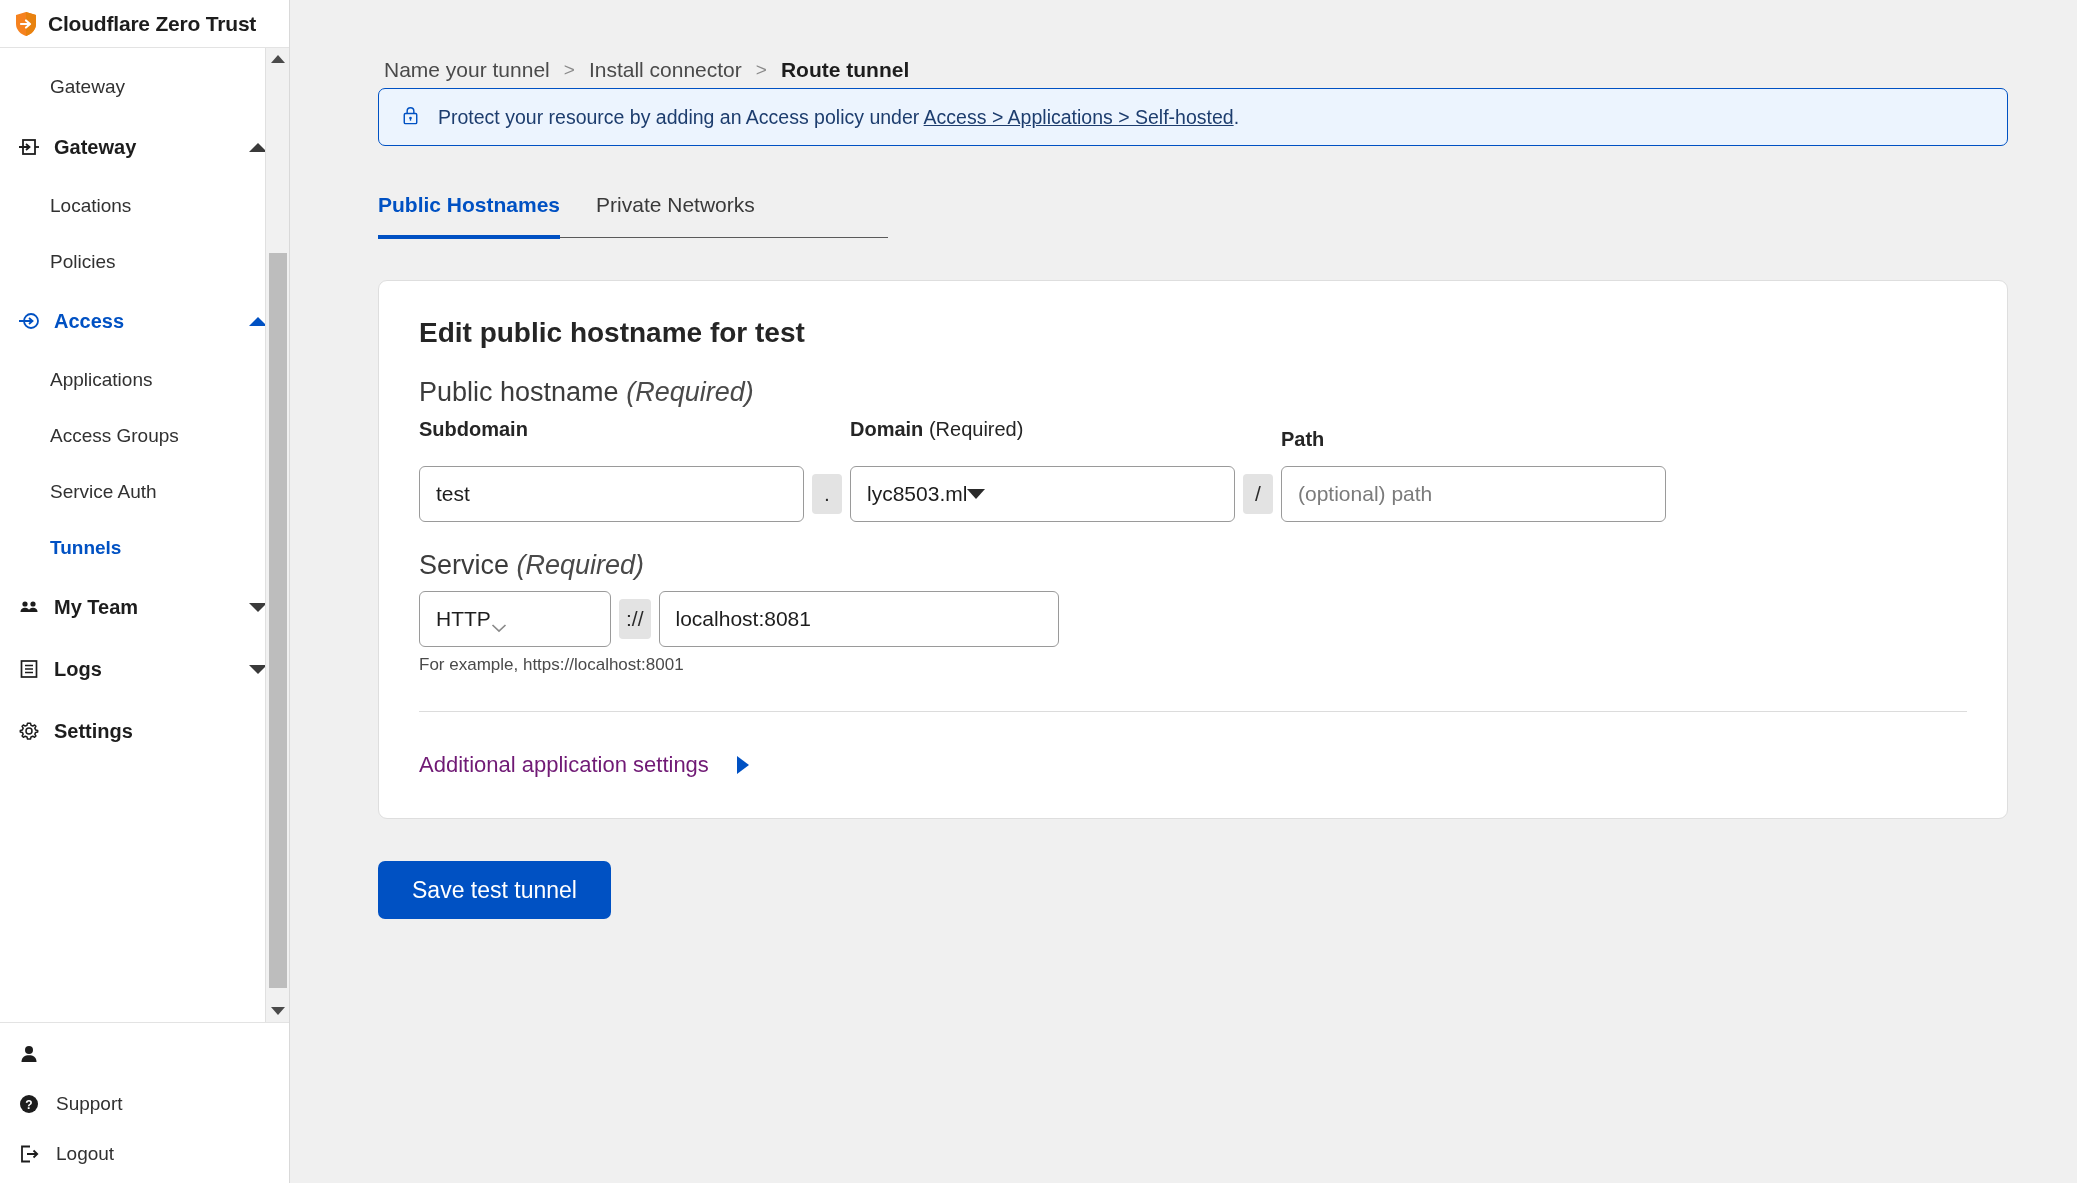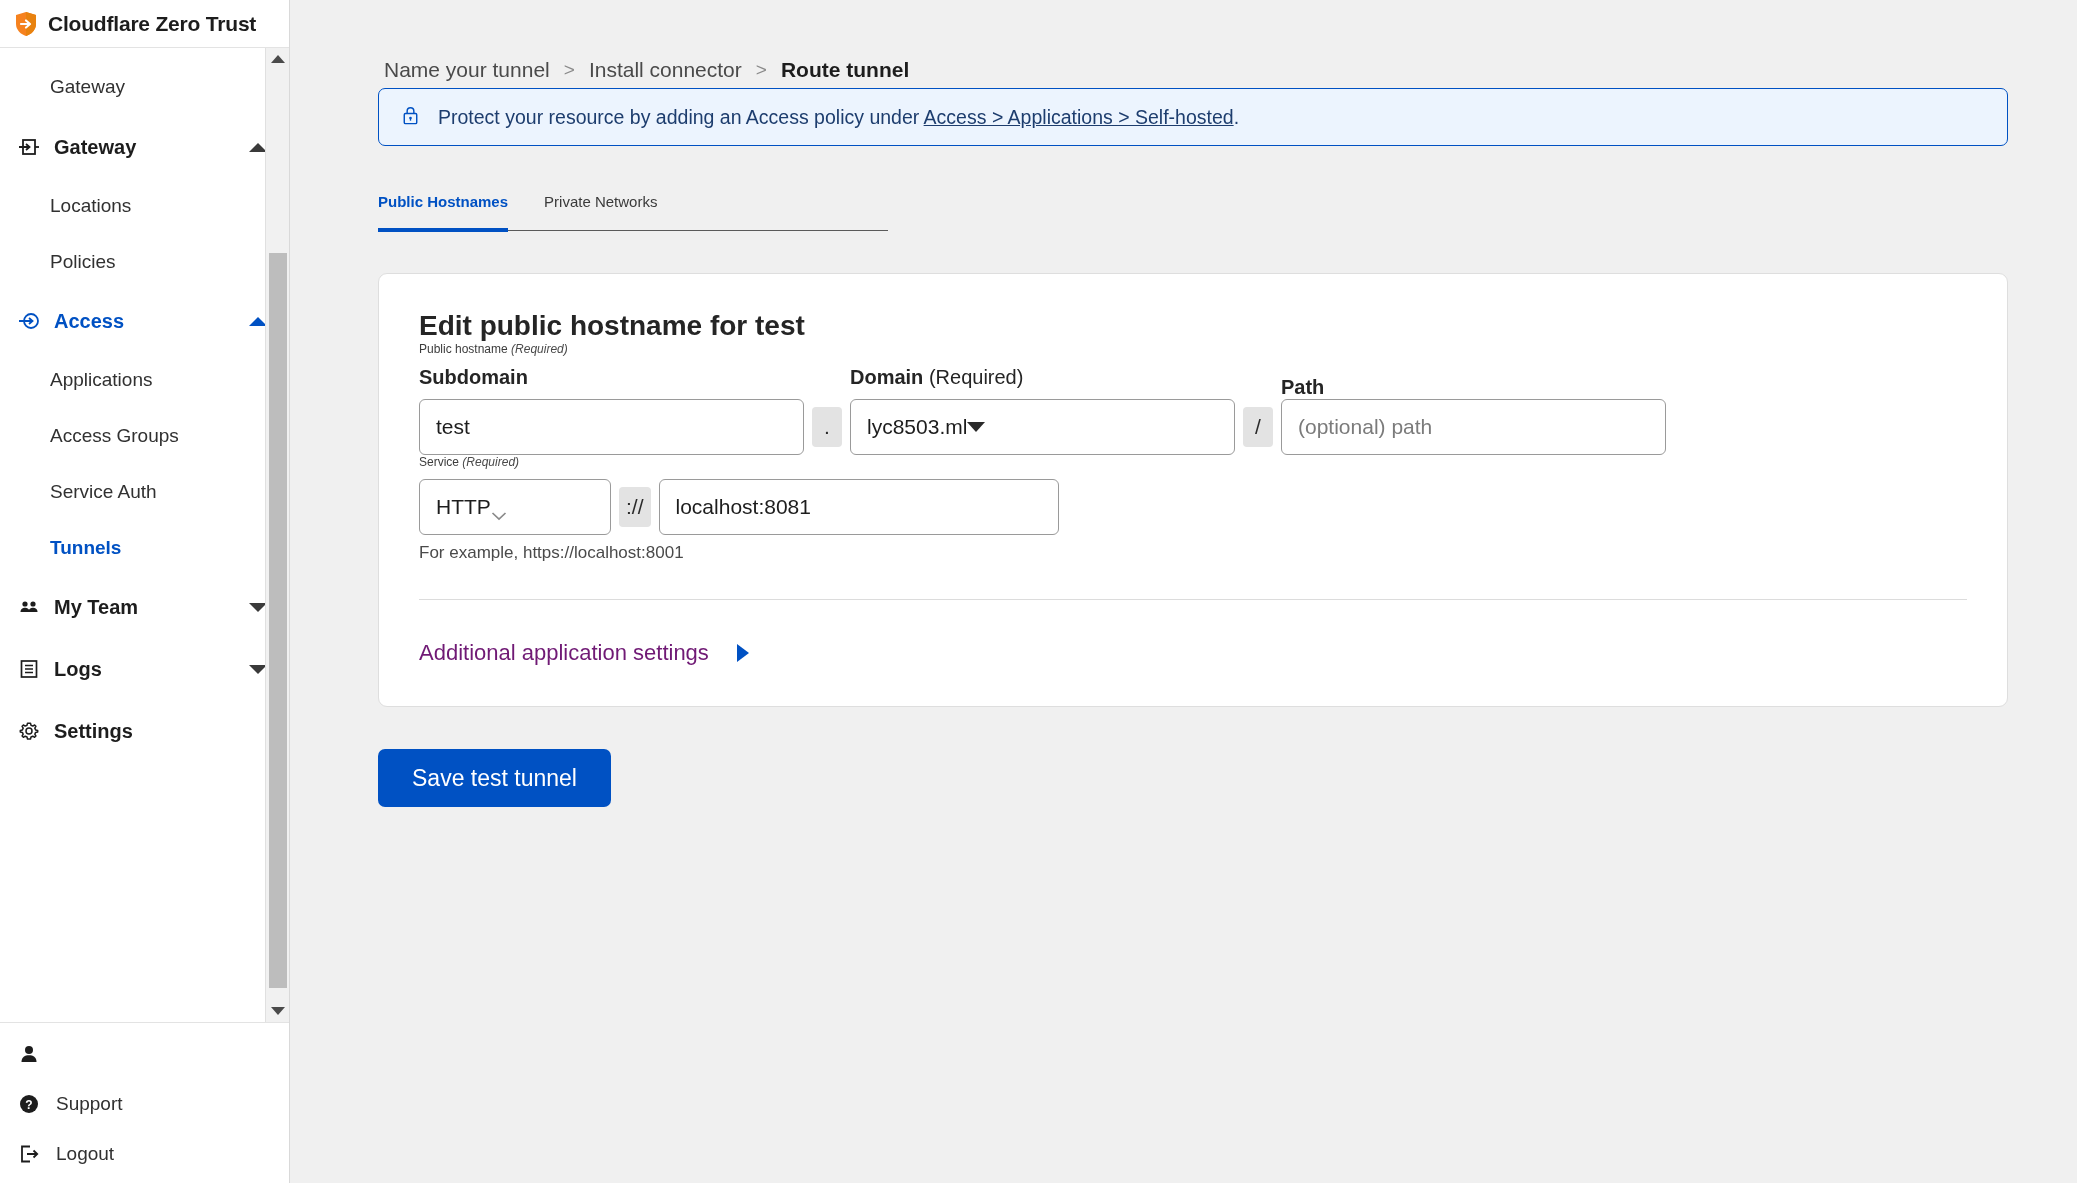--- a/index.html
+++ b/index.html
@@ -81,36 +81,36 @@
     margin: 0 0 0 88px; width: 1630px;
     background: #ecf4fe; border: 1px solid #0051c3; border-radius: 7px;
     display: flex; align-items: center; gap: 16px;
     padding: 0 20px; min-height: 58px;
   }
   .banner + .banner { margin-top: 17px; }
   .banner-txt { font-size: 19.5px; color: #1d3d6e; line-height: 1.35; }
   .banner-link { color: #1d3d6e; text-decoration: underline; cursor: pointer; }
 
   .tabs { margin: 47px 0 0 88px; width: 510px; display: flex; border-bottom: 1px solid #5a5a5a; }
-  .tab { padding: 0 0 18px 0; font-size: 15px; color: #3a3a3a; cursor: pointer; }
+  .tab { padding: 0 0 18px 0; font-size: 21px; color: #3a3a3a; cursor: pointer; }
   .tab.active { color: #0051c3; font-weight: bold; border-bottom: 4px solid #0051c3; margin-bottom: -2px; }
   .tab-gap { width: 36px; }
 
   .card {
     margin: 42px 0 0 88px; width: 1630px;
     background: #fff; border: 1px solid #dedede; border-radius: 9px;
     padding: 36px 40px 40px 40px;
   }
   .card-title { font-size: 28px; font-weight: bold; color: #252525; }
-  .field-label { font-size: 12px; color: #3c3c3c; }
+  .field-label { font-size: 27px; color: #3c3c3c; margin-top: 28px; }
   .field-label .req { font-style: italic; color: #4a4a4a; }
   .sub-label { font-size: 20px; font-weight: bold; color: #252525; }
 
   .row { display: flex; align-items: flex-end; gap: 0; margin-top: 10px; }
-  .col { display: flex; flex-direction: column; }
+  .col { display: flex; flex-direction: column; gap: 15px; }
   .inp {
     height: 56px; border: 1px solid #9a9a9a; border-radius: 6px;
     background: #fff; display: flex; align-items: center;
     padding: 0 16px; font-size: 21px; color: #1d1d1d;
   }
   .inp.placeholder { color: #7b7b7b; }
   .sel {
     height: 56px; border: 1px solid #9a9a9a; border-radius: 6px;
     background: #fff; display: flex; align-items: center; justify-content: flex-start;
     padding: 0 16px; font-size: 21px; color: #1d1d1d; cursor: pointer;

